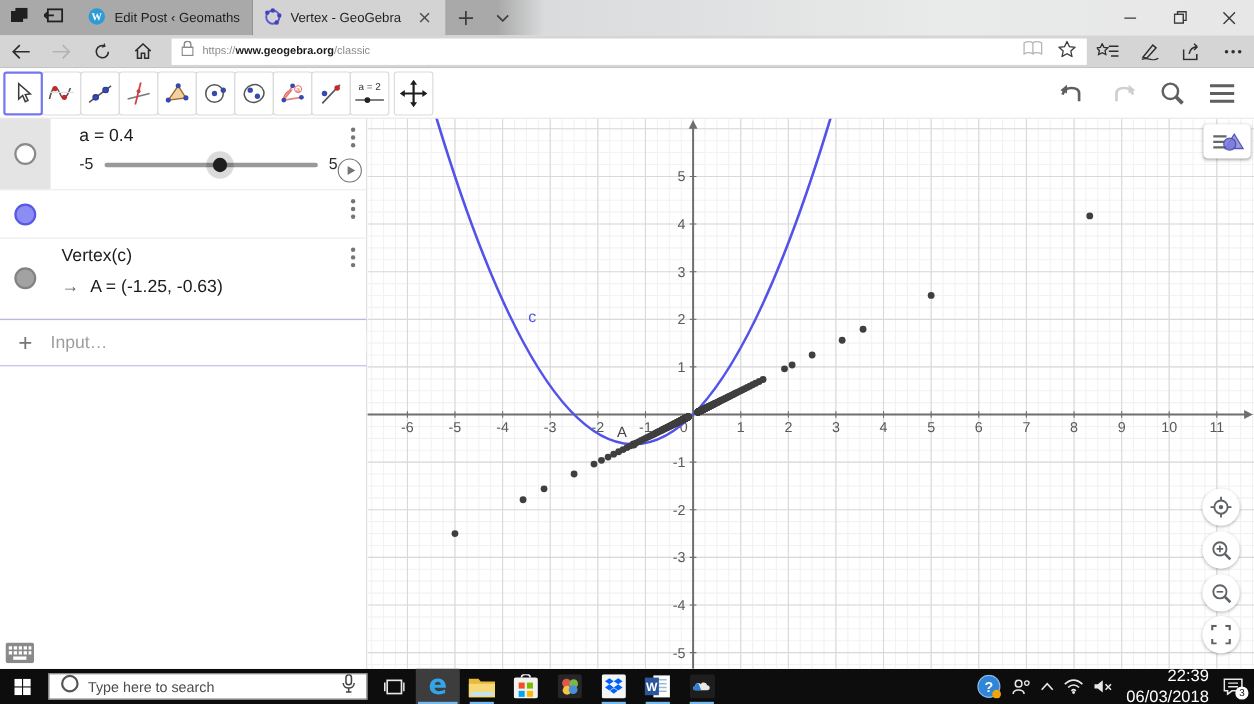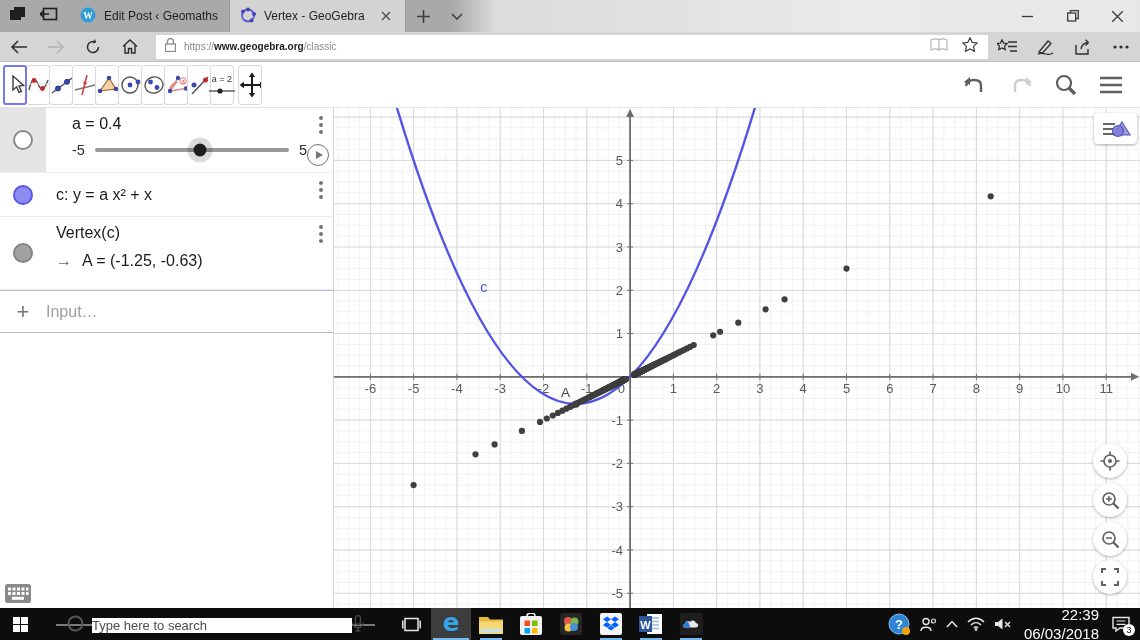--- a/index.html
+++ b/index.html
@@ -29,21 +29,21 @@
   .urltext { font-size: 10px; margin-left: 8px; flex: 1; white-space: nowrap; }
   .url-scheme, .url-path { color: #8a8a8a; }
   .url-domain { color: #1a1a1a; font-weight: bold; }
   .fieldicons { display: flex; align-items: center; gap: 14px; padding-right: 4px; }
   .hubicons { display: flex; align-items: center; }
   .hubbtn { width: 38px; height: 30px; display: flex; align-items: center; justify-content: center; }
 
   
   .ggtoolbar { height: 46px; background: #fff; display: flex; align-items: center;
     padding-left: 3px; border-bottom: 1px solid #e3e3e3; }
-  .tool { width: 24px; height: 40px; border: 1px solid #d9d9d9; border-radius: 3px;
+  .tool { width: 36px; height: 40px; border: 1px solid #d9d9d9; border-radius: 3px;
     background: #fff; display: flex; align-items: center; justify-content: center; margin-right: -1px; }
   .tool.selected { border: 2px solid #7676f1; z-index: 2; }
   .tool-slider-label { font-size: 9px; color: #333; line-height: 1; }
   .ggtb-right { margin-left: auto; display: flex; align-items: center; gap: 20px; padding-right: 16px; }
   .ggtb-btn { display: flex; align-items: center; justify-content: center; }
 
   
   .content { height: 500px; display: flex; }
 
   
@@ -88,21 +88,21 @@
   .gsettings { position: absolute; top: 5px; right: 3px; width: 43px; height: 31px; background: #fff;
     border-radius: 4px; box-shadow: 0 1px 3px rgba(0,0,0,0.35); display: flex; align-items: center;
     justify-content: center; }
   .roundbtn { position: absolute; right: 13px; width: 34px; height: 34px; border-radius: 50%;
     background: #fff; box-shadow: 0 1px 3px rgba(0,0,0,0.3); display: flex; align-items: center;
     justify-content: center; }
 
   
   .taskbar { height: 32px; background: #0d0d0d; display: flex; align-items: stretch; }
   .tb-start { width: 40px; display: flex; align-items: center; justify-content: center; }
-  .tb-search { width: 319px; background: #fff; margin: 16px; display: flex; align-items: center;
+  .tb-search { width: 290px; background: #fff; margin: 4px; display: flex; align-items: center;
     border: 1px solid #7a7a7a; }
   .tb-search input { border: none; outline: none; flex: 1; font-size: 13px; color: #333;
     font-family: "Liberation Sans", sans-serif; }
   .tb-search input::placeholder { color: #4c4c4c; }
   .tb-btn { width: 40px; display: flex; align-items: center; justify-content: center; position: relative; }
   .tb-btn.running::after { content: ""; position: absolute; bottom: 0; left: 9px; right: 9px;
     height: 2px; background: #76b9ed; }
   .tb-btn.active { background: #3d3d3d; }
   .tb-btn.active::after { content: ""; position: absolute; bottom: 0; left: 2px; right: 2px;
     height: 2px; background: #76b9ed; }
@@ -395,21 +395,20 @@
           <i></i>
         </span>
       <span class="playbtn">
           <span class="playtri"></span>
         </span>
     </div>
     <div class="arow arow2">
       <div class="marblecol">
           <span class="marble blue"></span>
         </div>
-      <div class="rowbody" style="padding-top:0;">c:  y = a x² + x</div>
       <span class="kebab">
           <i></i>
           <i></i>
           <i></i>
         </span>
     </div>
     <div class="arow arow3">
       <div class="marblecol">
           <span class="marble gray"></span>
         </div>

